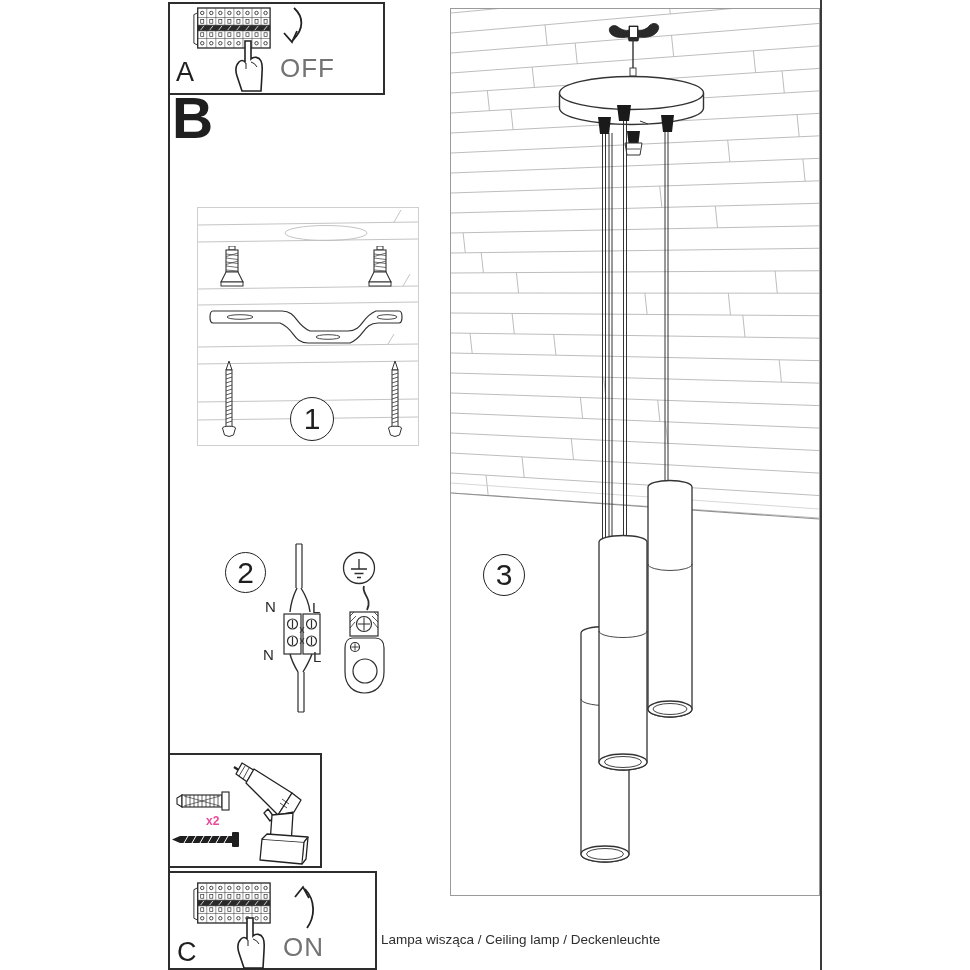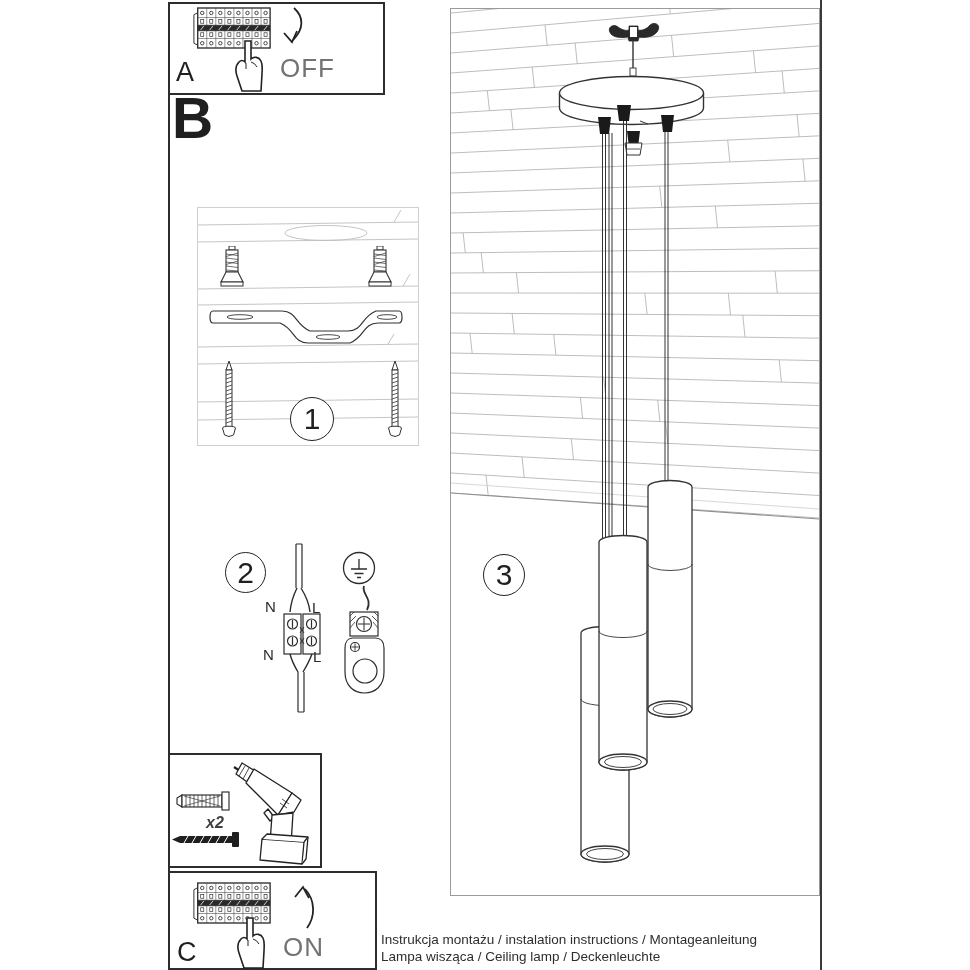--- a/index.html
+++ b/index.html
@@ -16,21 +16,21 @@
     position:absolute;border:1.6px solid #232323;border-radius:50%;background:#fff;
     display:flex;align-items:center;justify-content:center;
     font-size:30px;color:#1f1f1f;box-sizing:border-box;
   }
   .wire-label{position:absolute;font-size:15px;color:#2a2a2a;line-height:1;}
   svg{display:block;}
   .footer-line{font-size:13.5px;line-height:16.5px;color:#2e2e2e;}
   #label-b{font-size:57px;font-weight:700;}
   .onoff{position:absolute;font-size:26px;color:#737373;letter-spacing:1px;line-height:1;}
   .corner-letter{position:absolute;font-size:27px;color:#1f1f1f;line-height:1;}
-  #x2-label{position:absolute;font-size:16px;font-style:italic;font-weight:700;color:#404040;}
+  #x2-label{position:absolute;font-size:12px;font-weight:700;color:#ec4899;}
 </style>
 </head>
 <body>
 
 <svg aria-hidden="true" style="position:absolute;width:0;height:0">
   <defs>
     <symbol id="sym-hand" viewBox="0 0 40 52">
       <path d="M15,1 L21,1 L21,19 C24,16 29,17 31,21 C33,25 32,30 32,34 L31,51 L12,51 L7,36 C5,30 6,25 9,22 C11,20 13,20 15,22 Z" fill="#fff" stroke="#222" stroke-width="1.6"></path>
       <path d="M21,22 q4,1 6,5 M16,23 v6" fill="none" stroke="#222" stroke-width="1"></path>
     </symbol>
@@ -423,17 +423,16 @@
         <path d="M197,478 A22,6.5 0 0 1 241,478 L241,700 A22,8 0 0 1 197,700 Z" fill="#fff" stroke="#333" stroke-width="1.3"></path>
         <path d="M197,555 A22,6.5 0 0 0 241,555" fill="none" stroke="#333" stroke-width="0.9"></path>
         <ellipse cx="219" cy="700" rx="22" ry="8" fill="#fff" stroke="#333" stroke-width="1.3"></ellipse>
         <ellipse cx="219" cy="700" rx="17" ry="5.5" fill="none" stroke="#444" stroke-width="1"></ellipse>
       </g>
     </svg>
     <div class="circled" style="left:32px;top:545px;width:42px;height:42px;">3</div>
   </div>
 
   <div class="abs" style="left:381px;top:932px;">
-    <div class="footer-line">Instrukcja montażu / instalation instructions / Montageanleitung</div>
     <div class="footer-line">Lampa wisząca / Ceiling lamp / Deckenleuchte</div>
   </div>
 
 </div>
 
 </body></html>

